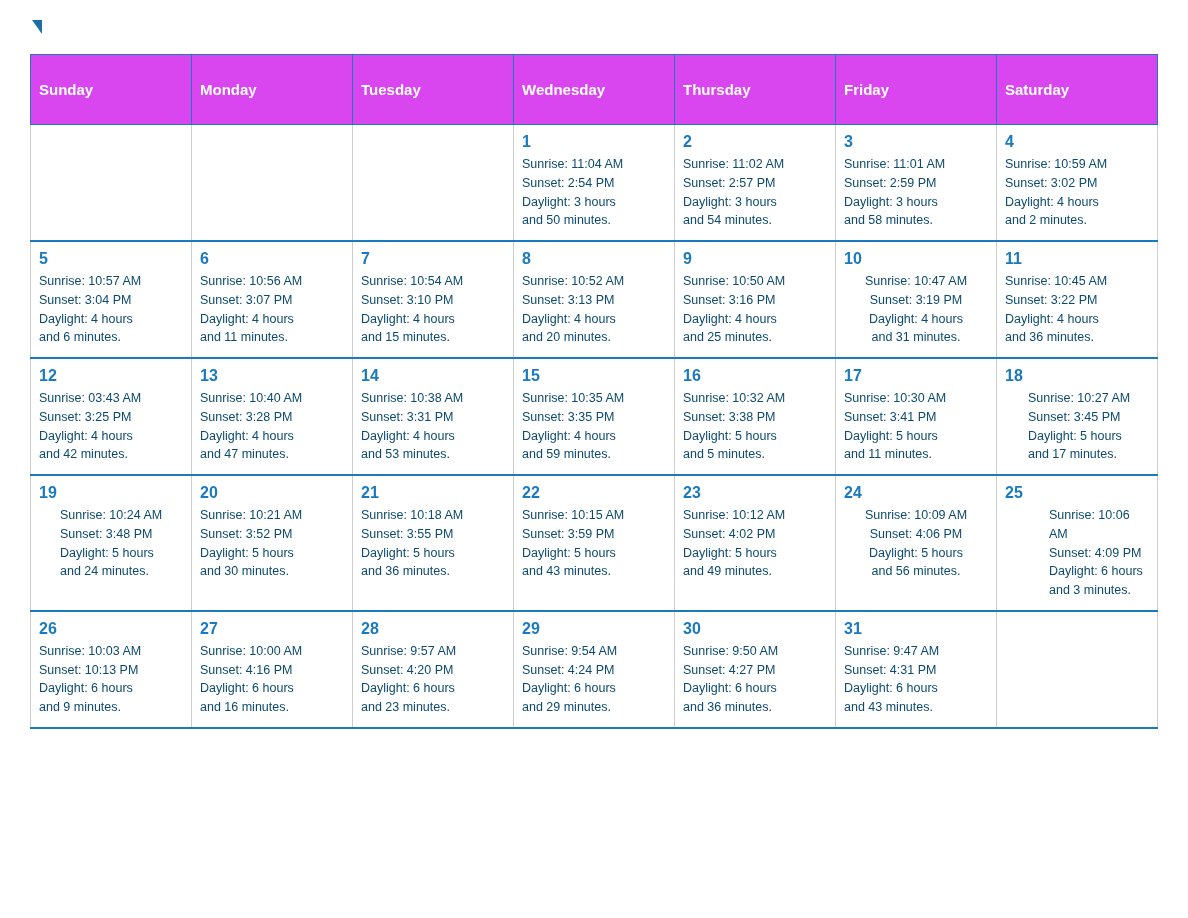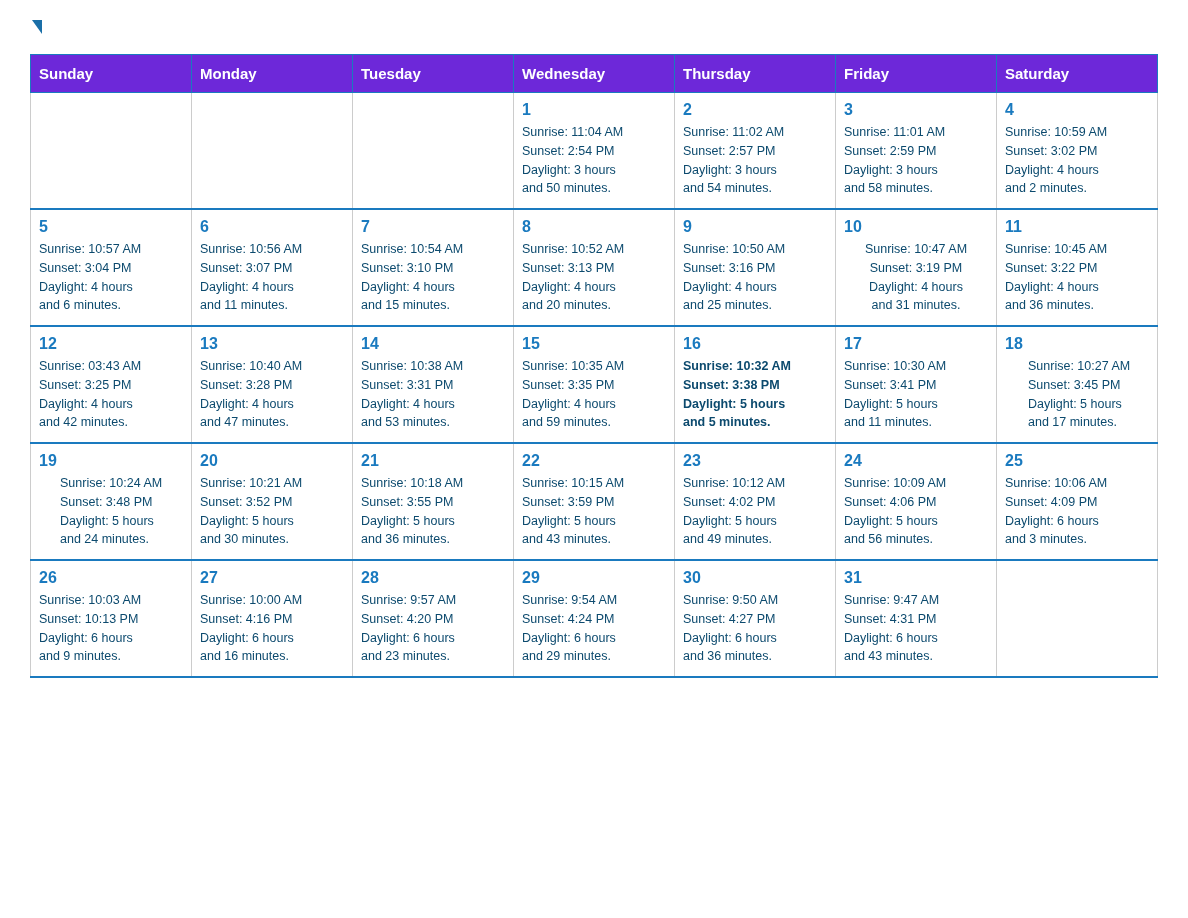--- a/index.html
+++ b/index.html
@@ -60,25 +60,25 @@
       font-size: 22px;
       color: #555;
       margin-top: 4px;
     }
     table {
       width: 100%;
       border-collapse: collapse;
       table-layout: fixed;
     }
     thead th {
-      background-color: #6d28d9;
+      background-color: #d946ef;
       color: #fff;
       font-size: 15px;
       font-weight: bold;
-      padding: 10px 8px;
+      padding: 26px 8px;
       text-align: left;
       border: 1px solid #1a7abf;
     }
     tbody td {
       vertical-align: top;
       padding: 8px 8px 10px 8px;
       border: 1px solid #ccc;
       font-size: 12.5px;
       color: #333;
       min-height: 90px;
@@ -246,21 +246,21 @@
         </td>
         <td>
           <span class="day-number">15</span>
           <div class="day-info" style="white-space: pre-line;">Sunrise: 10:35 AM
 Sunset: 3:35 PM
 Daylight: 4 hours
 and 59 minutes.</div>
         </td>
         <td>
           <span class="day-number">16</span>
-          <div class="day-info" style="white-space: pre-line; font-weight: bold;">Sunrise: 10:32 AM
+          <div class="day-info" style="white-space: pre-line;">Sunrise: 10:32 AM
 Sunset: 3:38 PM
 Daylight: 5 hours
 and 5 minutes.</div>
         </td>
         <td>
           <span class="day-number">17</span>
           <div class="day-info" style="white-space: pre-line;">Sunrise: 10:30 AM
 Sunset: 3:41 PM
 Daylight: 5 hours
 and 11 minutes.</div>
@@ -304,28 +304,28 @@
         </td>
         <td>
           <span class="day-number">23</span>
           <div class="day-info" style="white-space: pre-line;">Sunrise: 10:12 AM
 Sunset: 4:02 PM
 Daylight: 5 hours
 and 49 minutes.</div>
         </td>
         <td>
           <span class="day-number">24</span>
-          <div class="day-info" style="white-space: pre-line;">Sunrise: 10:09 AM
+          <div class="day-info" style="white-space: pre-line; text-align: center;">Sunrise: 10:09 AM
 Sunset: 4:06 PM
 Daylight: 5 hours
 and 56 minutes.</div>
         </td>
         <td>
           <span class="day-number">25</span>
-          <div class="day-info" style="white-space: pre-line;">Sunrise: 10:06 AM
+          <div class="day-info" style="white-space: pre-line; margin-left: 44px;">Sunrise: 10:06 AM
 Sunset: 4:09 PM
 Daylight: 6 hours
 and 3 minutes.</div>
         </td>
       </tr>
       <tr>
         <td>
           <span class="day-number">26</span>
           <div class="day-info" style="white-space: pre-line;">Sunrise: 10:03 AM
 Sunset: 10:13 PM

